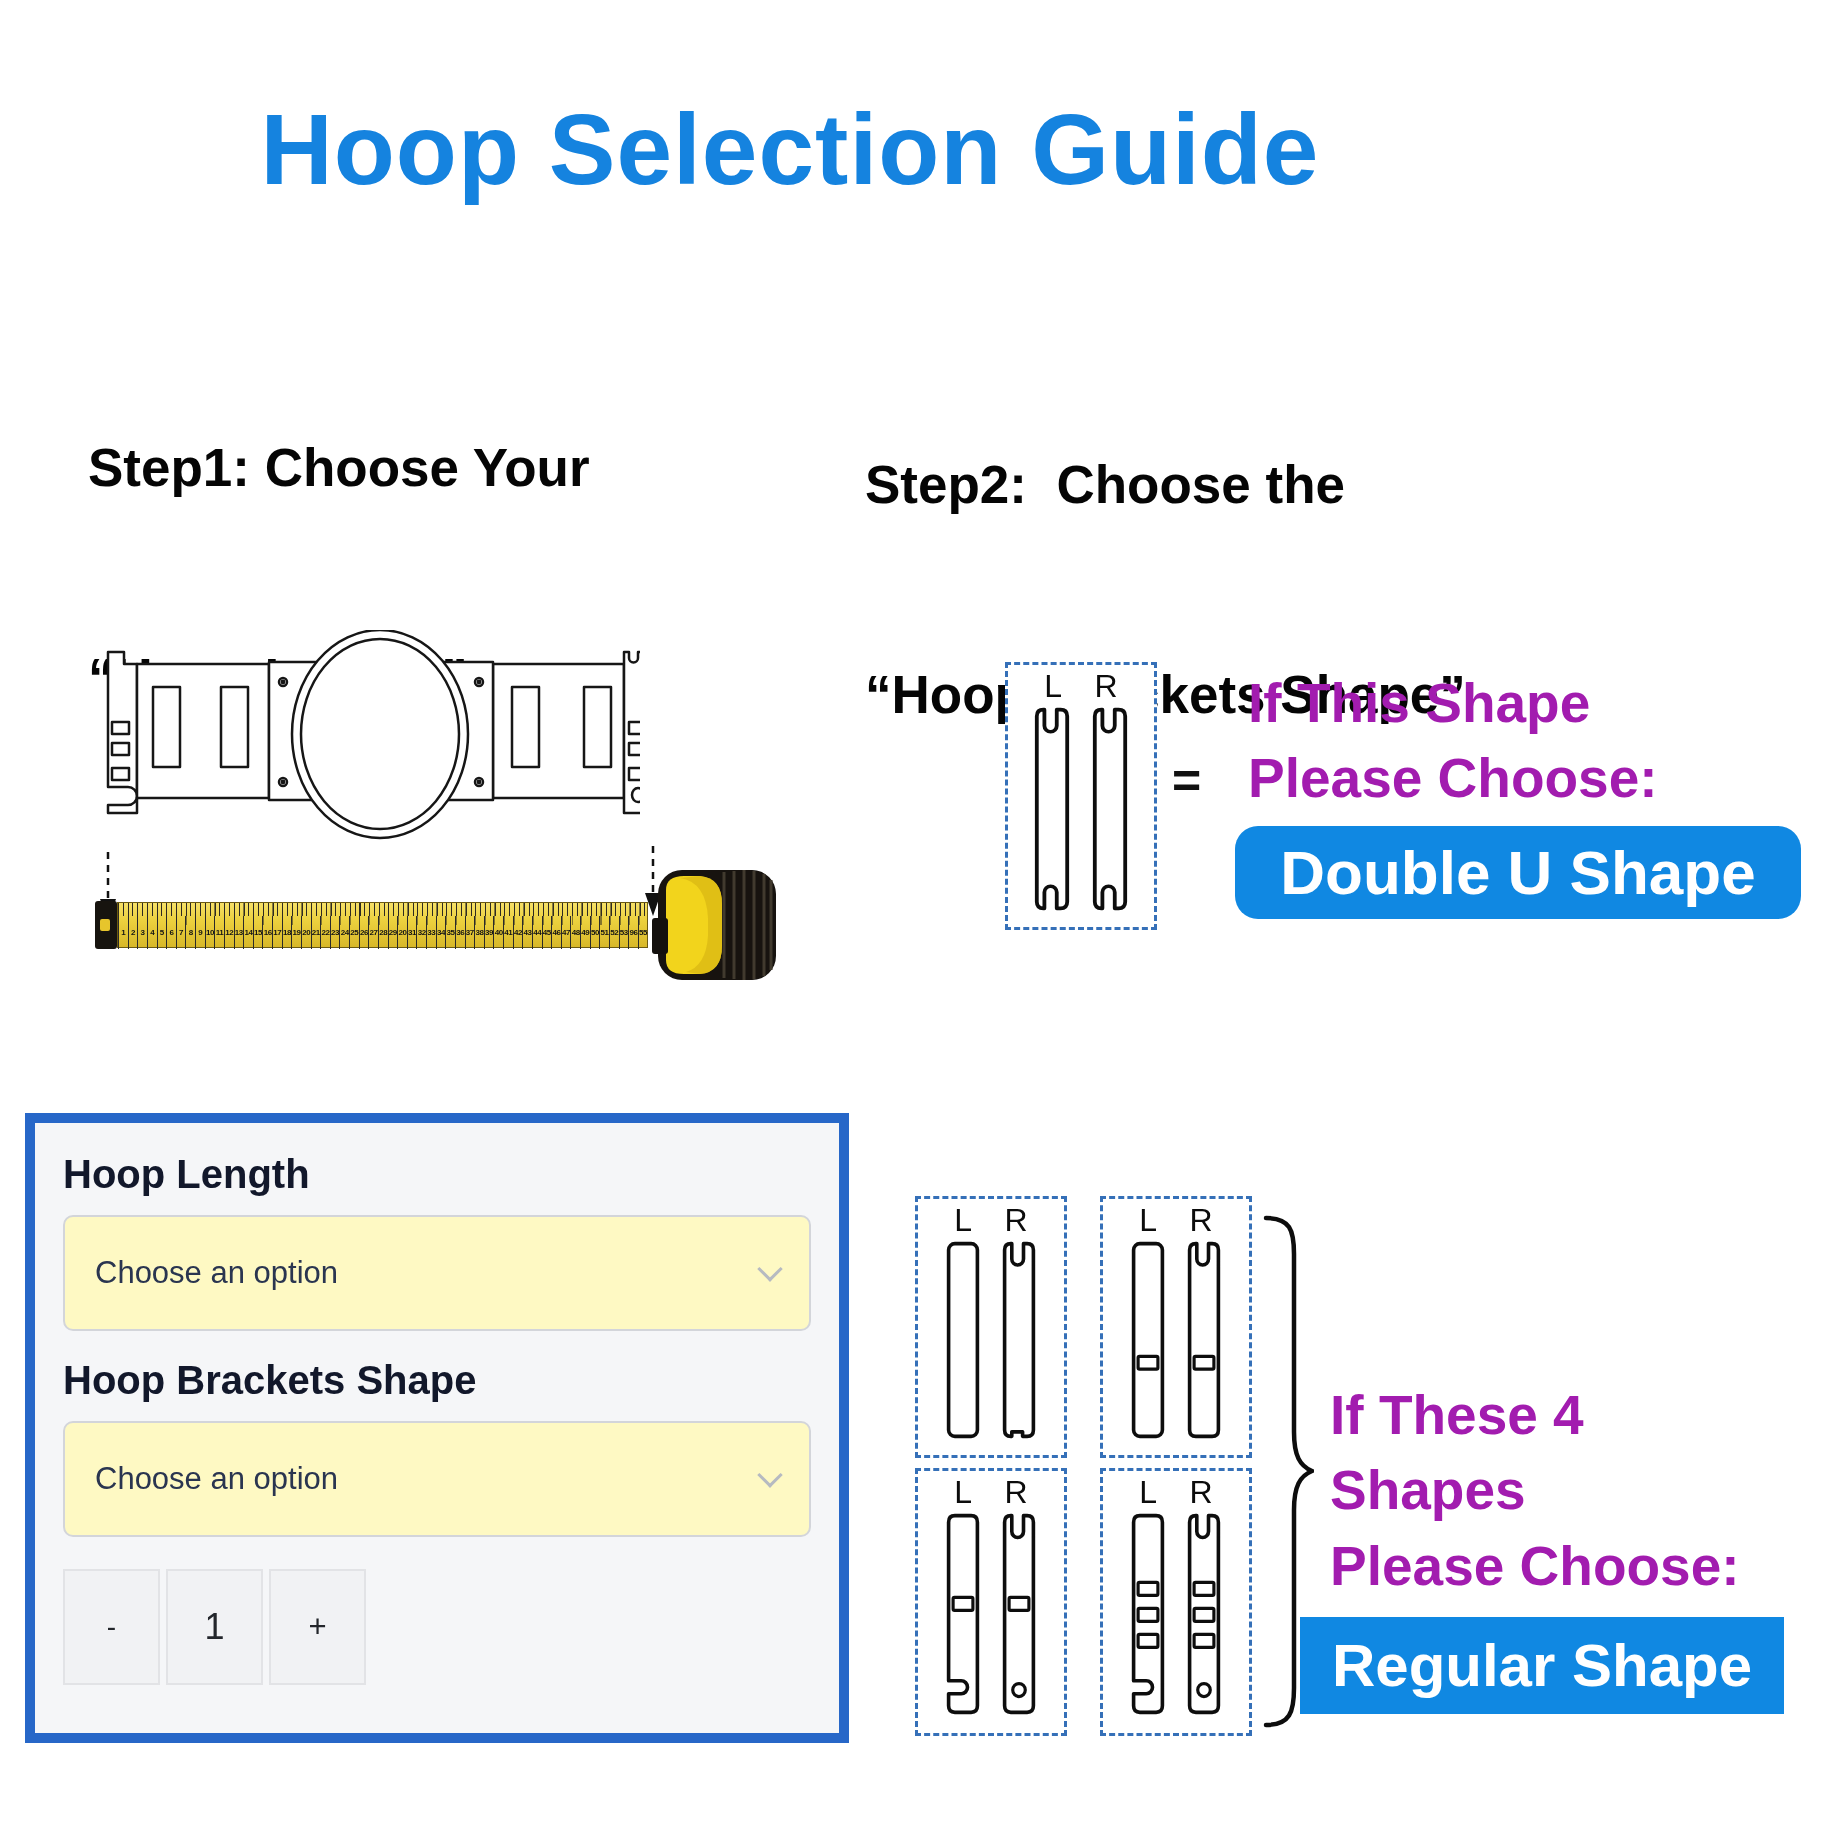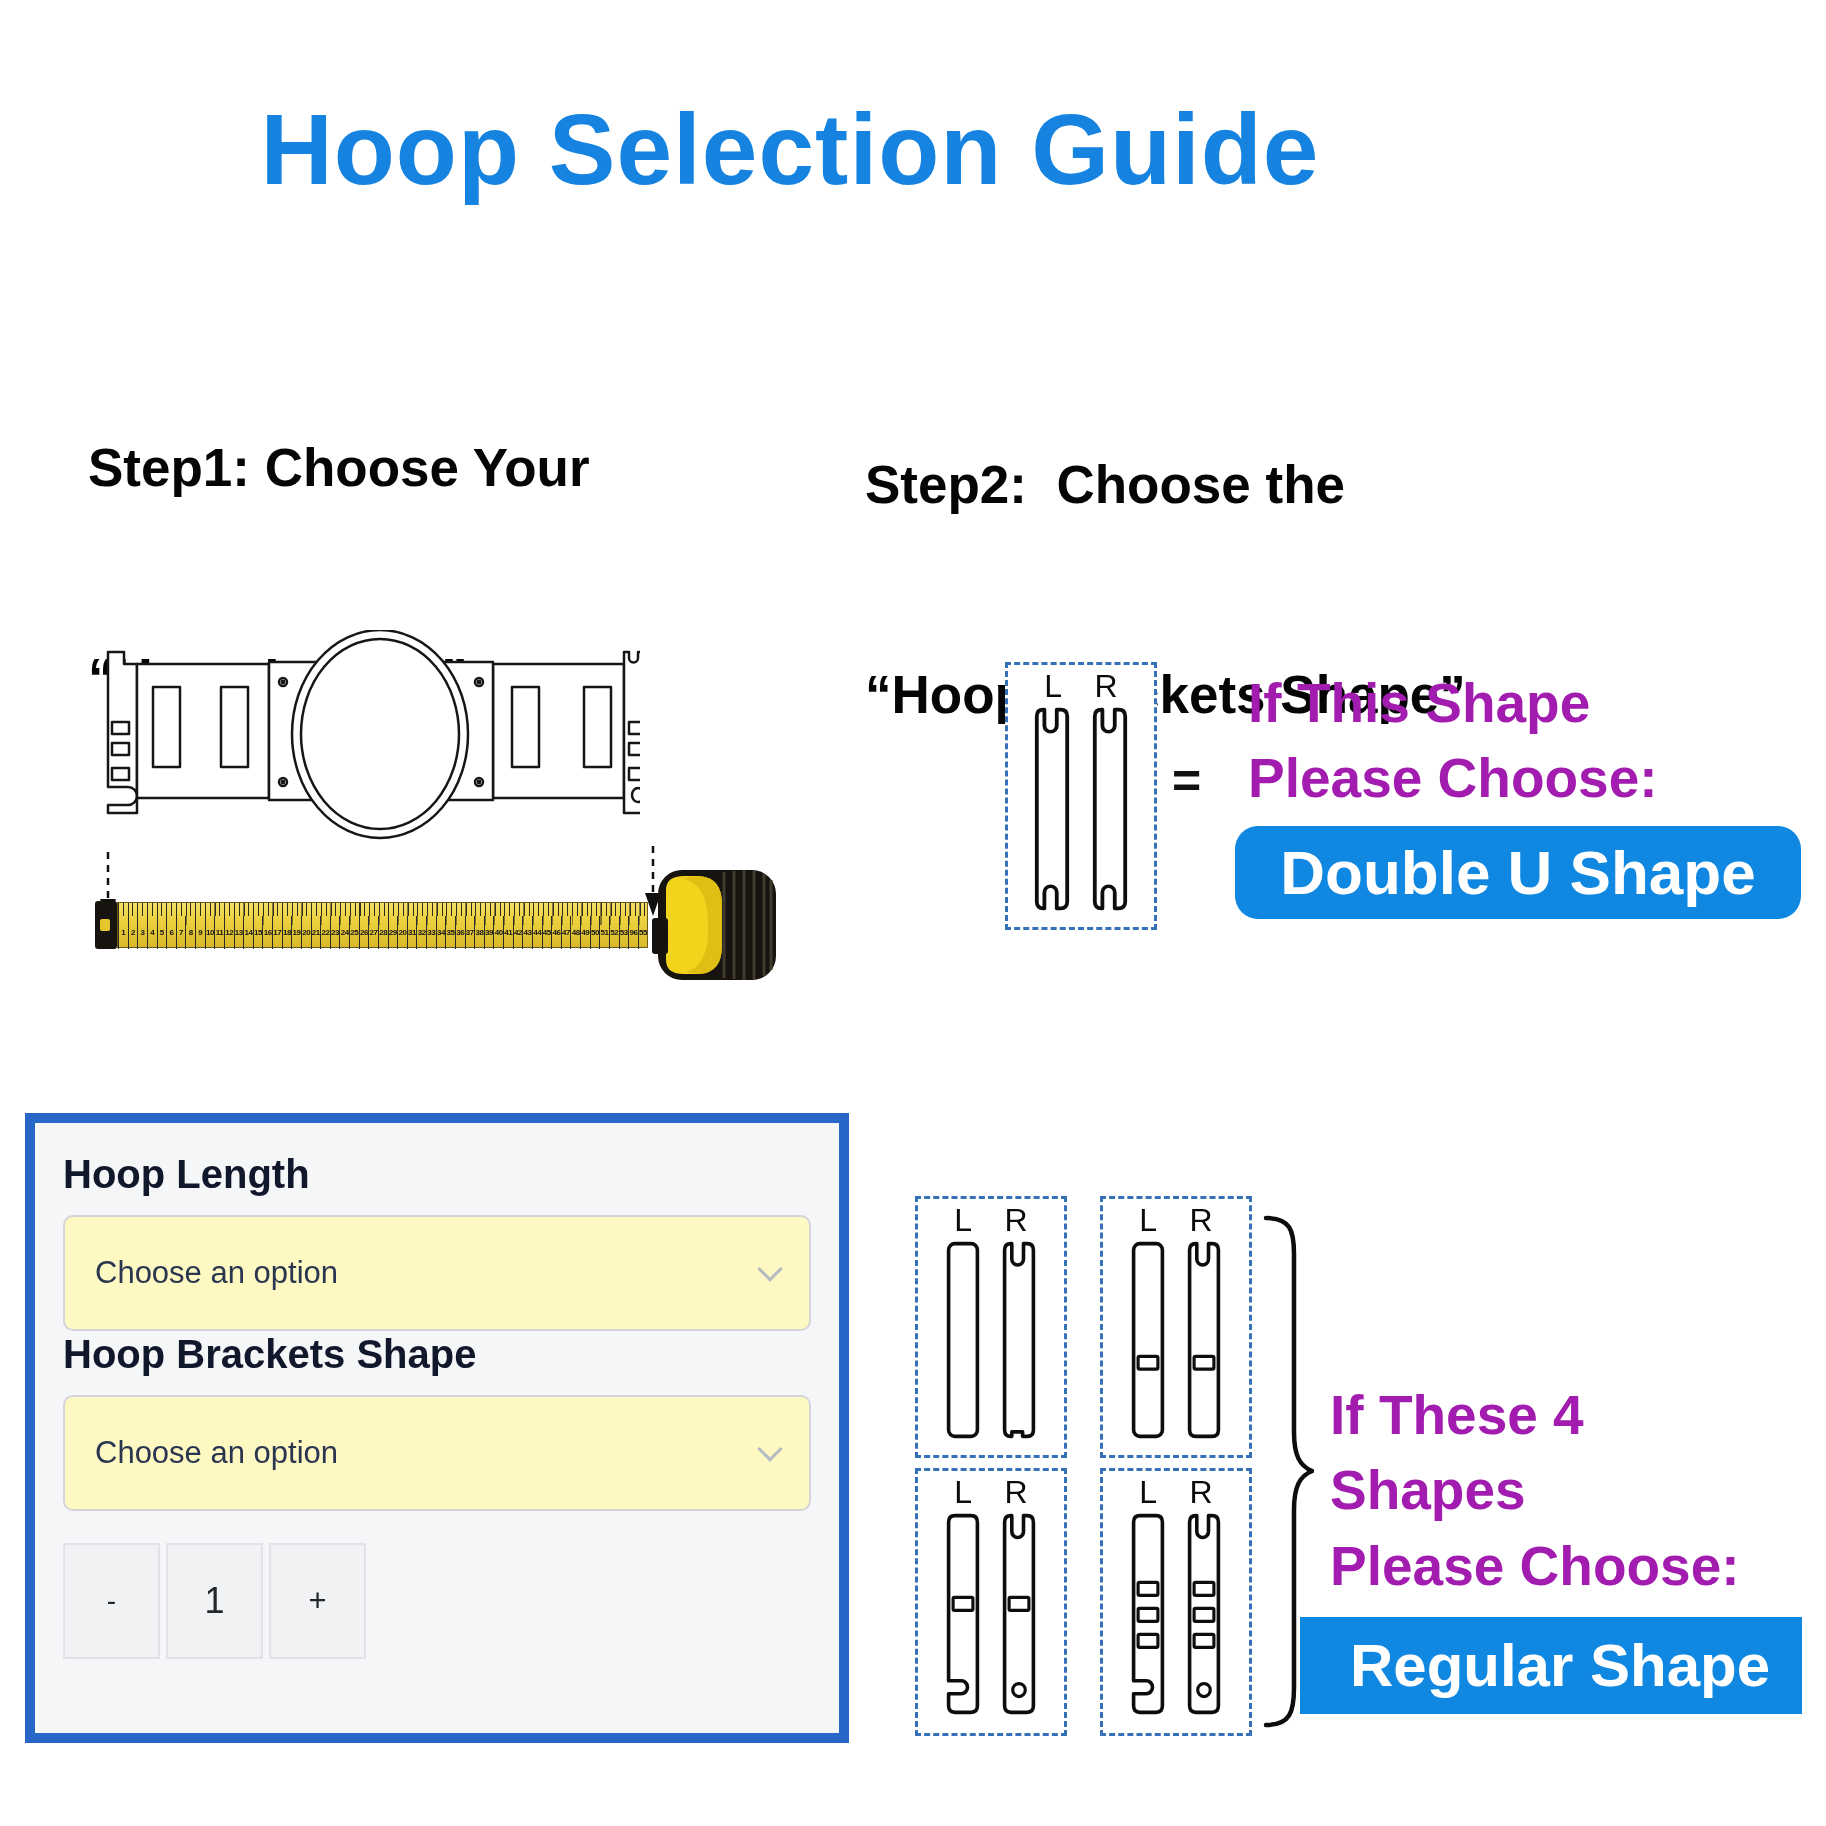--- a/index.html
+++ b/index.html
@@ -33,32 +33,32 @@
   .lr-row{display:flex;justify-content:space-around;padding:4px 20px 0 20px;
           font-size:32px;color:#0c0c0c;line-height:1.1;}
   .bars{display:flex;justify-content:center;gap:20px;margin-top:2px;}
   
   .equals{position:absolute;left:1172px;top:752px;font-size:50px;font-weight:700;}
   .prompt{position:absolute;font-weight:700;color:#a21caf;}
   #prompt-du{left:1248px;top:666px;font-size:55px;line-height:1.37;}
   #prompt-reg{left:1330px;top:1378px;font-size:55px;line-height:1.37;}
   .banner{position:absolute;color:#fff;font-weight:700;display:flex;align-items:center;justify-content:center;}
   #banner-du{left:1235px;top:826px;width:566px;height:93px;background:#1088e2;font-size:62px;border-radius:23px;}
-  #banner-reg{left:1300px;top:1617px;width:484px;height:97px;background:#1088e2;font-size:60px;padding-left:18px;}
+  #banner-reg{left:1300px;top:1617px;width:484px;height:97px;background:#1088e2;font-size:60px;}
   .brace-svg{position:absolute;left:1256px;top:1214px;}
   
   .card{position:absolute;left:25px;top:1113px;width:824px;height:630px;box-sizing:border-box;
         background:#f5f6f8;border:10px solid #2767c8;padding:28px 28px 0 28px;}
   .fld-label{font-size:40px;font-weight:700;color:#12182b;line-height:1.15;}
   .select{margin-top:18px;height:116px;background:#fef9c3;border:2px solid #d3d5da;border-radius:10px;
           box-sizing:border-box;display:flex;align-items:center;padding:0 30px;justify-content:space-between;}
   .select span{font-size:31px;color:#2a3550;}
   .chev{width:15px;height:15px;border-right:3px solid #b6bac1;border-bottom:3px solid #b6bac1;
         transform:rotate(45deg);margin-top:-8px;}
-  .mt26{}
+  .mt26{margin-top:26px;}
   .buy-row{margin-top:32px;display:flex;align-items:center;}
   .stepper{display:flex;gap:6px;}
   .step-box{width:97px;height:116px;background:#f1f2f4;border:2px solid #e2e3e6;box-sizing:border-box;
             display:flex;align-items:center;justify-content:center;font-size:36px;color:#23262b;}
   .cart-btn{flex:1;margin-left:52px;height:140px;background:#1788e8;border:none;border-radius:16px;
             color:#fff;font-size:45px;font-family:"Liberation Sans",sans-serif;
             display:flex;align-items:center;justify-content:center;cursor:pointer;}
   svg{display:block;}
 </style>
 </head>

